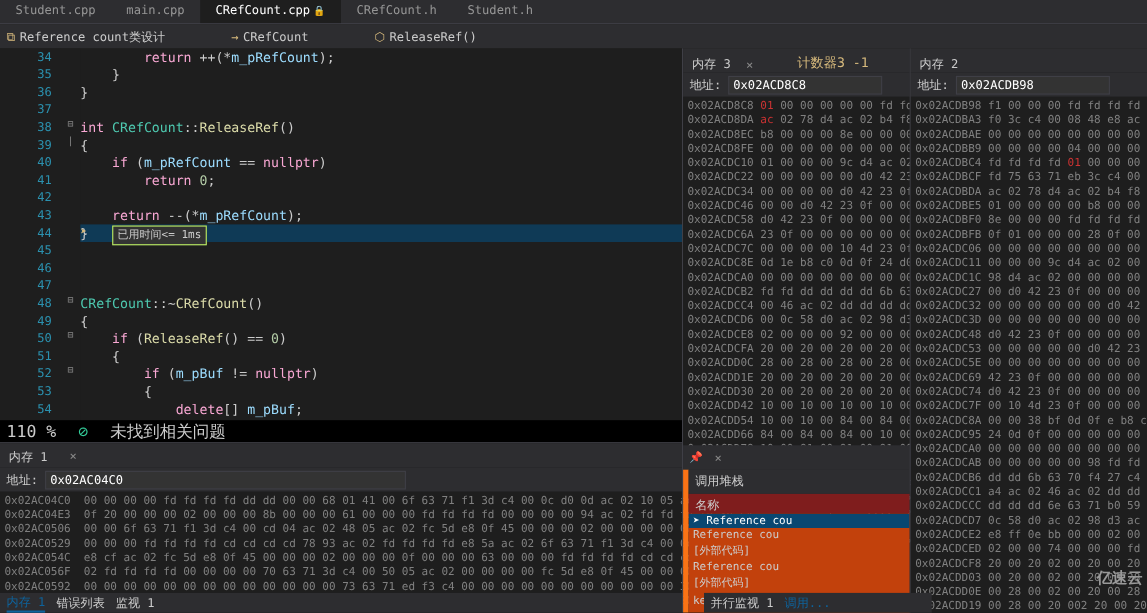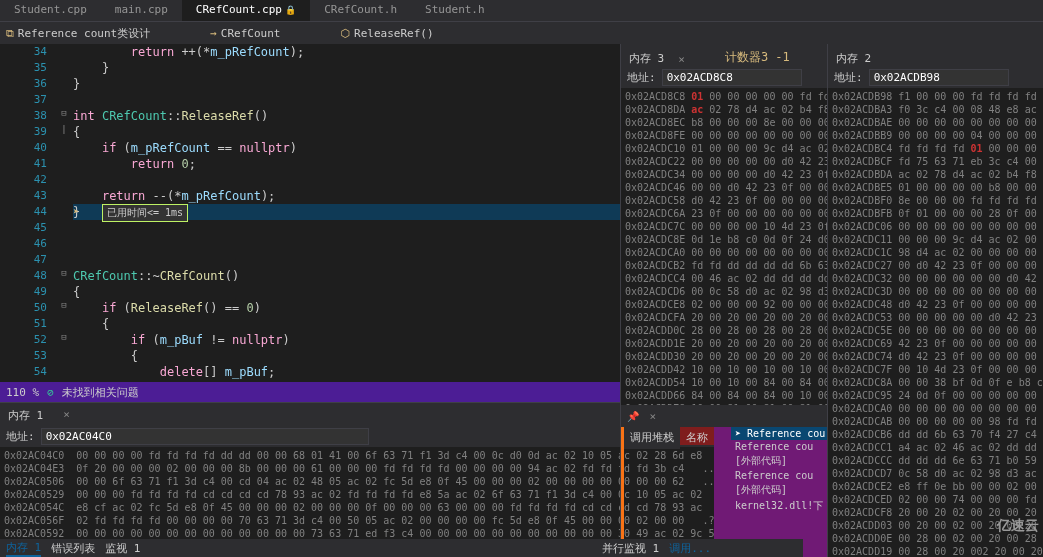--- a/index.html
+++ b/index.html
@@ -20,44 +20,44 @@
 .margin .m { height: 16px; color: #888; font-size: 9px; text-align: center; }
 .code { flex: 1; line-height: 16px; font-size: 12px; position: relative; }
 .code .line { height: 16px; white-space: pre; }
 .code .hl { background: #0f3a56; }
 .kw { color: #f9a8d4; }
 .ty { color: #4ec9b0; }
 .fn { color: #dcdcaa; }
 .nu { color: #b5cea8; }
 .id { color: #9cdcfe; }
 .hint { background: #333; border: 1px solid #bef264; color: #ccc; font-size: 10px; padding: 0 4px; display: inline-block; }
-.status { height: 20px; background: #4c1d95; display: flex; align-items: center; padding: 0 6px; gap: 8px; color: #ccc; font-size: 11px; }
+.status { height: 20px; background: #000000; display: flex; align-items: center; padding: 0 6px; gap: 20px; color: #ccc; font-size: 15px; }
 .chk { color: #3c9; }
 .mem-hdr { height: 22px; background: #2d2d30; display: flex; align-items: center; padding: 0 6px; gap: 6px; }
 .mem-title { color: #ccc; padding: 2px 8px 0 2px; }
 .addr-in { background: #333; border: 1px solid #3f3f46; color: #fff; padding: 1px 4px; width: 140px; font-family: inherit; font-size: 11px; }
 .mem-body { flex: 1; overflow: hidden; background: #1e1e1e; font-size: 10px; line-height: 13px; padding: 2px 4px; color: #808080; }
 .mem-body .row { white-space: pre; }
-.red { color: #c33; font-weight: bold; }
+.red { color: #c33; }
 .mid { width: 207px; display: flex; flex-direction: column; border-left: 1px solid #3f3f46; }
 .right { width: 216px; display: flex; flex-direction: column; border-left: 1px solid #3f3f46; }
 .mid-top { height: 22px; background: #2d2d30; display: flex; align-items: flex-end; padding: 0 6px; }
 .counter { color: #d7ba7d; font-size: 12px; margin-left: 40px; }
 .bottom { display: flex; height: 155px; border-top: 1px solid #3f3f46; }
 .bottom-mem { flex: 1; display: flex; flex-direction: column; }
-.callstack { width: 80px; display: flex; flex-direction: row; border-left: 3px solid #f97316; }
+.callstack { width: 80px; display: flex; flex-direction: column; border-left: 5px solid #f97316; }
 .cs-hdr { height: 22px; background: #2d2d30; padding: 3px 6px; color: #ccc; }
-.cs-body { flex: 1; background: #701a75; font-size: 10px; overflow: hidden; padding-left: 17px; }
+.cs-body { flex: 1; background: #c2410c; font-size: 10px; overflow: hidden; }
 .cs-item { padding: 1px 4px; color: #ccc; white-space: nowrap; overflow: hidden; }
 .cs-item.sel { background: #094771; color: #fff; }
 .locals-hdr { display:flex; align-items:center; padding:2px 6px; background:#2d2d30; height:22px; gap:4px;}
 .footer { position: absolute; bottom: 0; left: 0; height: 18px; background: #2d2d30; display: flex; align-items: center; padding: 0 6px; gap: 10px; font-size: 11px; width: 620px; }
 .footer .ft { color: #ccc; }
 .footer .ft.active { color: #0e639c; border-bottom: 2px solid #0e639c; }
-.rt-footer { position:absolute; bottom:0; left:596px; width:207px; height:18px; background:#2d2d30; display:flex; align-items:center; padding:0 6px; gap:10px; font-size:11px;}
+.rt-footer { position:absolute; bottom:0; left:640px; width:207px; height:18px; background:#2d2d30; display:flex; align-items:center; padding:0 6px; gap:10px; font-size:11px;}
 .logo { position:absolute; right:4px; bottom:22px; color:#999; font-size:14px; font-weight:bold; }
 .pin { color:#888; font-size:10px; }
 .x { color:#888; margin-left:6px; cursor:pointer; }
 .arrow { position:absolute; left:0; color:#d7ba7d; font-size:10px; }
 .mem2-body { flex:1; overflow:hidden; background:#1e1e1e; font-size:10px; line-height:13px; padding:2px 4px; color:#808080;}
 .mem2-body .row { white-space:pre; }
 </style>
 </head>
 <body>
 

